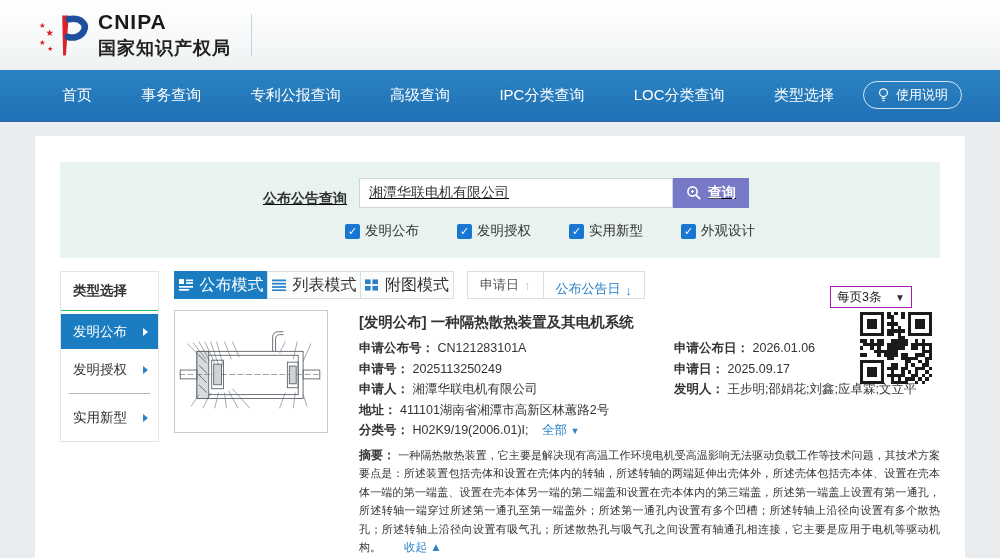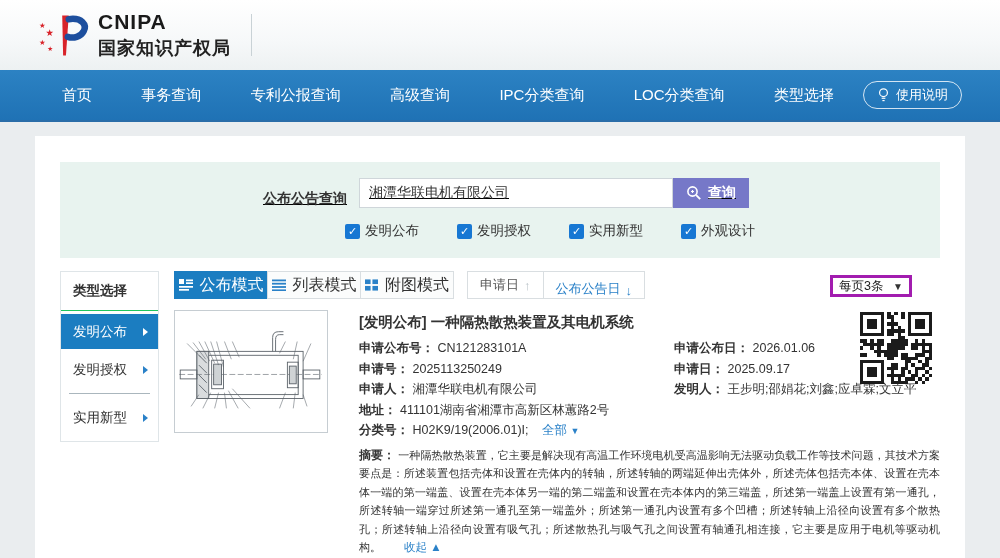--- a/index.html
+++ b/index.html
@@ -61,21 +61,21 @@
   .toolbar { display:flex; align-items:center; }
   .tab { width:94px; height:28px; display:flex; align-items:center; justify-content:center; gap:7px;
     font-size:16px; border:1px solid #d9dee1; background:#fbfcfc; color:#333; margin-right:-1px; cursor:pointer; }
   .tab.active { background:#1b7dc1; border-color:#1b7dc1; color:#fff; }
   .sort-group { display:flex; margin-left:14px; }
   .sort-btn { height:28px; padding:0 12px; border:1px solid #d9dee1; background:#fff; display:flex;
     align-items:center; gap:5px; font-size:13px; color:#555; margin-right:-1px; cursor:pointer; }
   .sort-btn .sort-arrow { font-size:13px; color:#b9c2c8; }
   .sort-btn.active { color:#2a81c8;align-items:flex-end; }
   .sort-btn.active .sort-arrow { color:#2a81c8; font-weight:bold; }
-  .page-size { position:absolute; right:28px; top:4px; width:82px; height:22px; border:3px solid #a21caf;
+  .page-size { position:absolute; right:28px; top:15px; width:82px; height:22px; border:1px solid #a21caf;
     display:flex; align-items:center; justify-content:space-between; padding:0 6px; font-size:12.5px;
     color:#222; background:#fff; cursor:pointer; }
   .page-size .chev { font-size:10px; color:#333; }
 
   
   .result-item { position:relative; margin-top:11px; display:flex; }
   .thumb { width:154px; height:123px; border:1px solid #c6cdd2; background:#fff; flex-shrink:0;
     display:flex; align-items:center; justify-content:center; cursor:pointer; }
   .r-body { margin-left:31px; width:581px; }
   .r-title { font-size:14.5px; font-weight:bold; color:#333; margin:3px 0 7px; }

